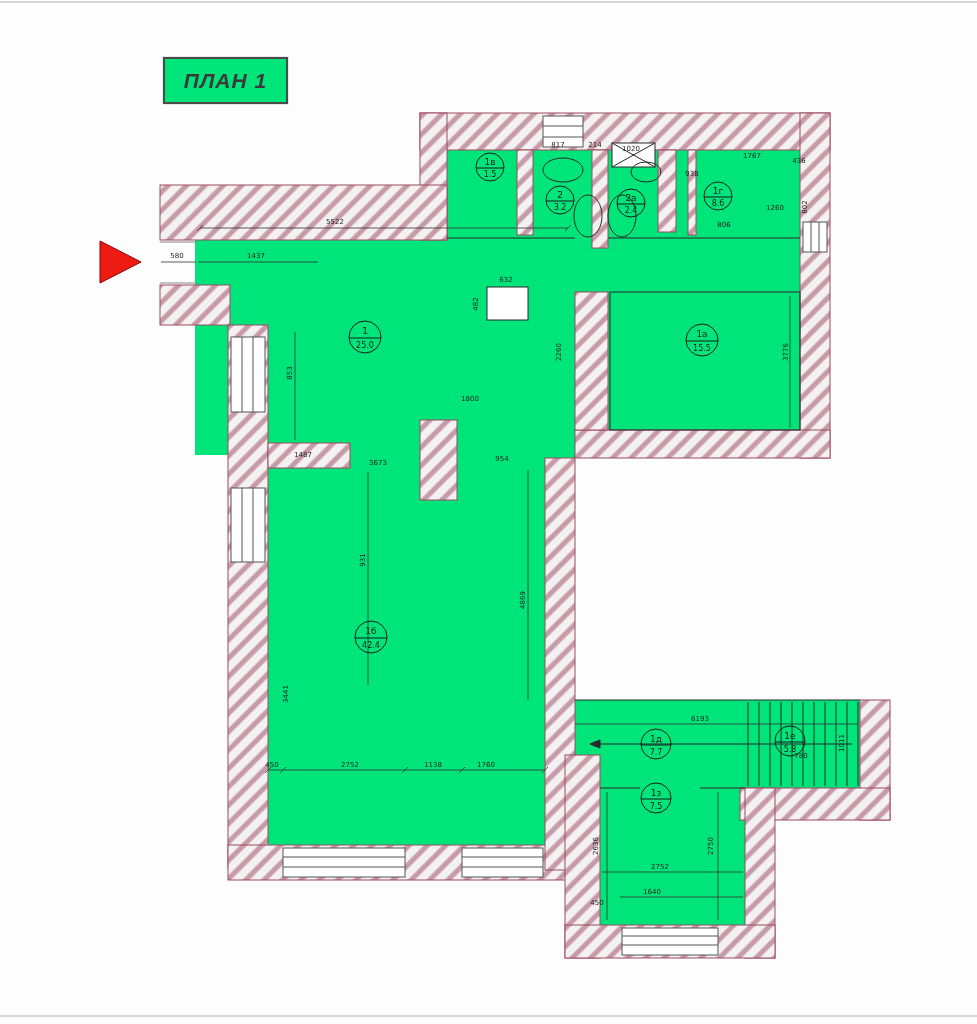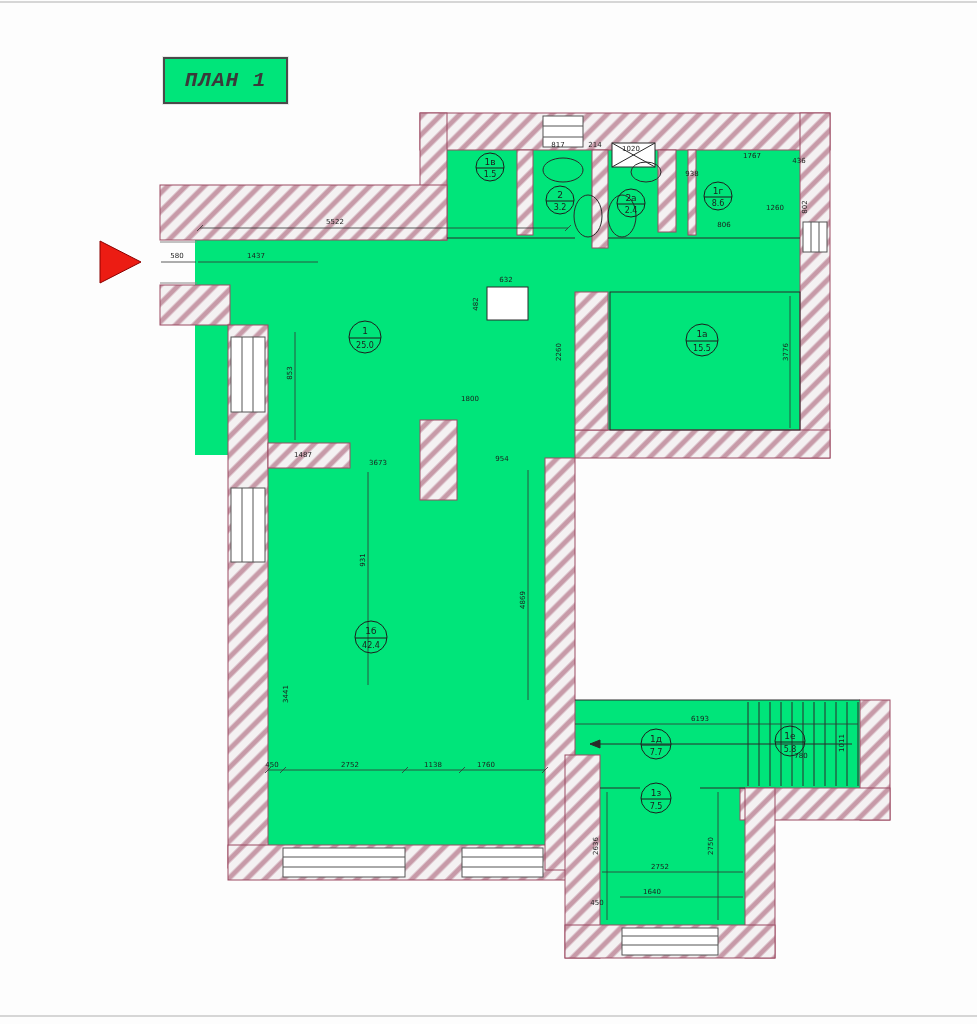--- a/index.html
+++ b/index.html
@@ -3,21 +3,21 @@
 <meta charset="utf-8">
 <style>
   html,body{margin:0;padding:0;background:#ffffff;}
   .page{position:relative;width:977px;height:1024px;background:#fdfdfd;overflow:hidden;
         font-family:"DejaVu Sans",sans-serif;}
   .frame-line{position:absolute;left:0;width:977px;height:2px;background:#d6d6d6;}
   .title-box{position:absolute;left:163px;top:57px;width:121px;height:43px;
              background:#00e57a;border:2px solid #4a4a4a;display:flex;align-items:center;
              justify-content:center;z-index:2;box-shadow:0 0 0 1px #e8e8e8;}
   .title-box span{font-style:italic;font-weight:600;font-size:21px;color:#3a3a3a;
-             letter-spacing:1px;font-family:Liberation Mono, monospace;}
+             letter-spacing:1px;font-family:Liberation Sans, sans-serif;}
   .watermark{position:absolute;left:52px;top:30px;z-index:3;font-weight:bold;
              font-size:92px;color:#dcdcdc;opacity:0.92;letter-spacing:2px;
              font-family:"Liberation Sans",sans-serif;user-select:none;}
   svg{position:absolute;left:0;top:0;z-index:1;}
   svg text{font-family:"DejaVu Sans",sans-serif;fill:#1d1d1d;}
   .dim{font-size:7px;}
   .room-num{font-size:9px;text-anchor:middle;}
   .room-area{font-size:8px;text-anchor:middle;}
 </style>
 </head>

